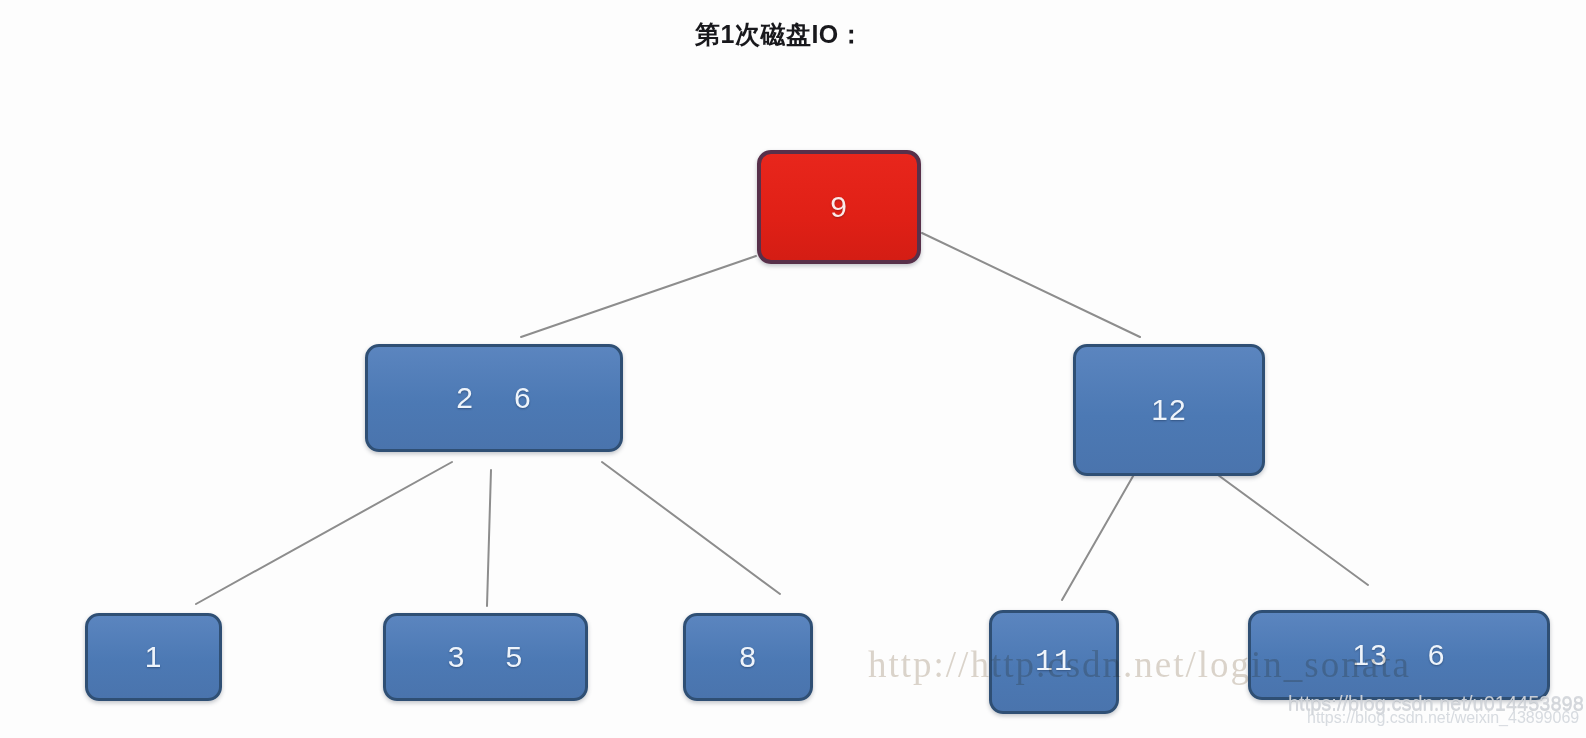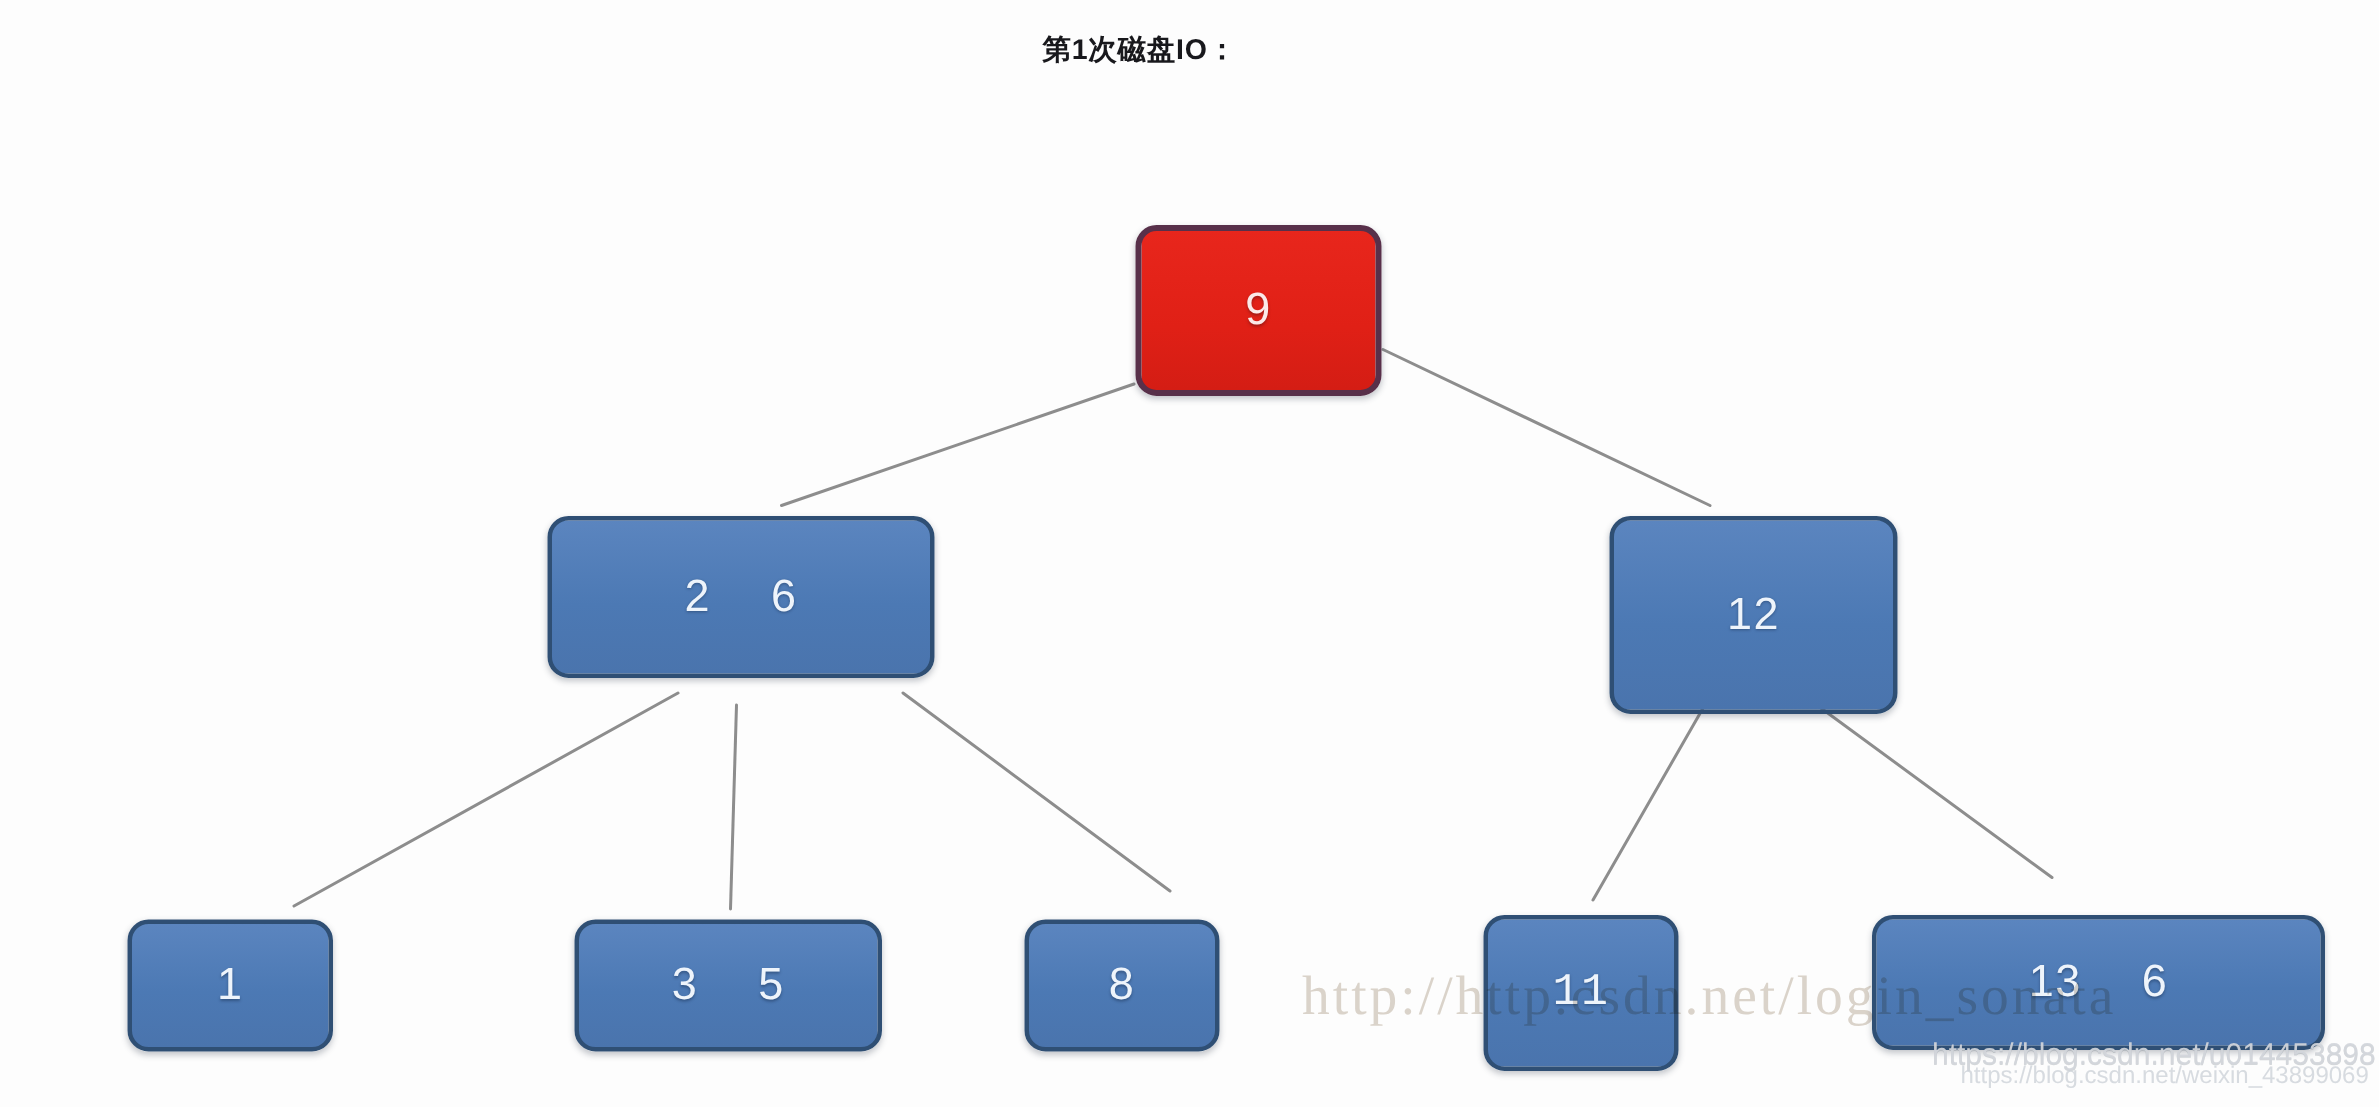--- a/index.html
+++ b/index.html
@@ -18,21 +18,21 @@
     position: relative;
     width: 1586px;
     height: 738px;
     background: #fdfdfd;
     overflow: hidden;
   }
   #title {
     position: absolute;
     left: 695px;
     top: 17px;
-    font-size: 19px;
+    font-size: 25px;
     font-weight: bold;
     color: #18181c;
     letter-spacing: 0.5px;
     white-space: nowrap;
     line-height: 34px;
   }
   #edge-layer {
     position: absolute;
     left: 0;
     top: 0;

